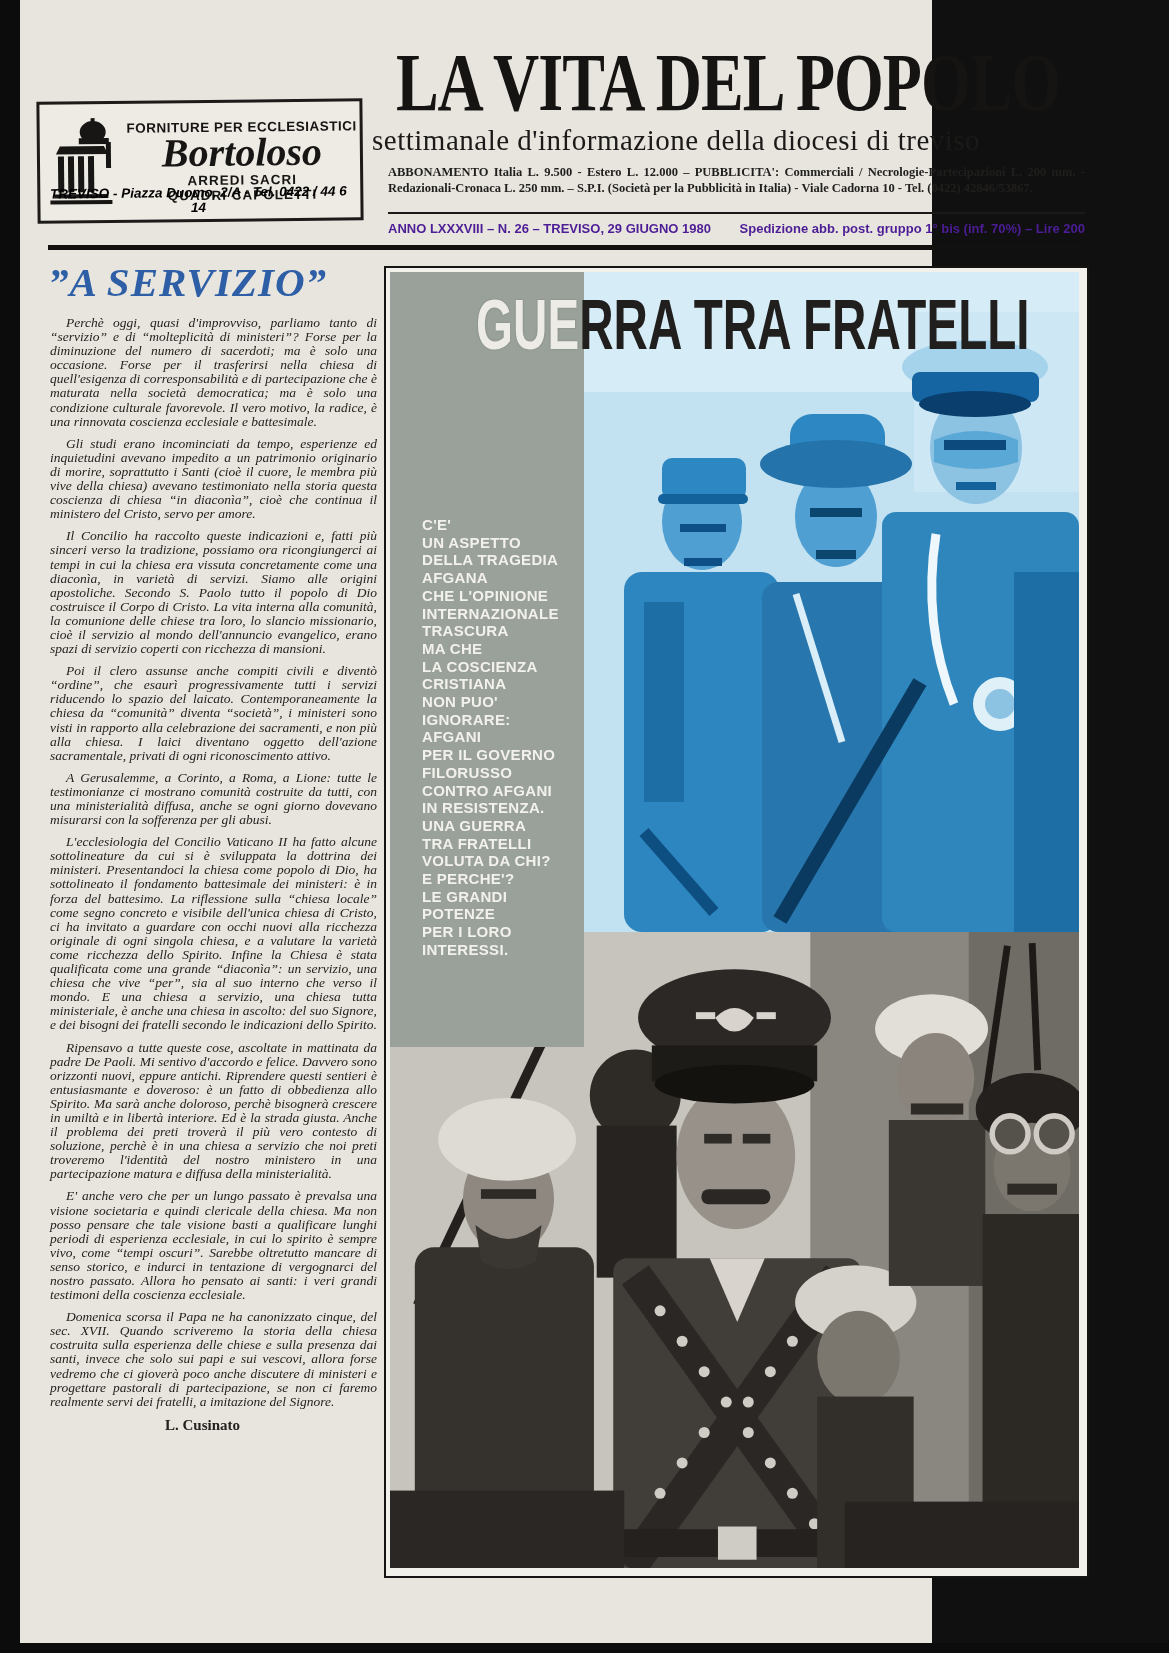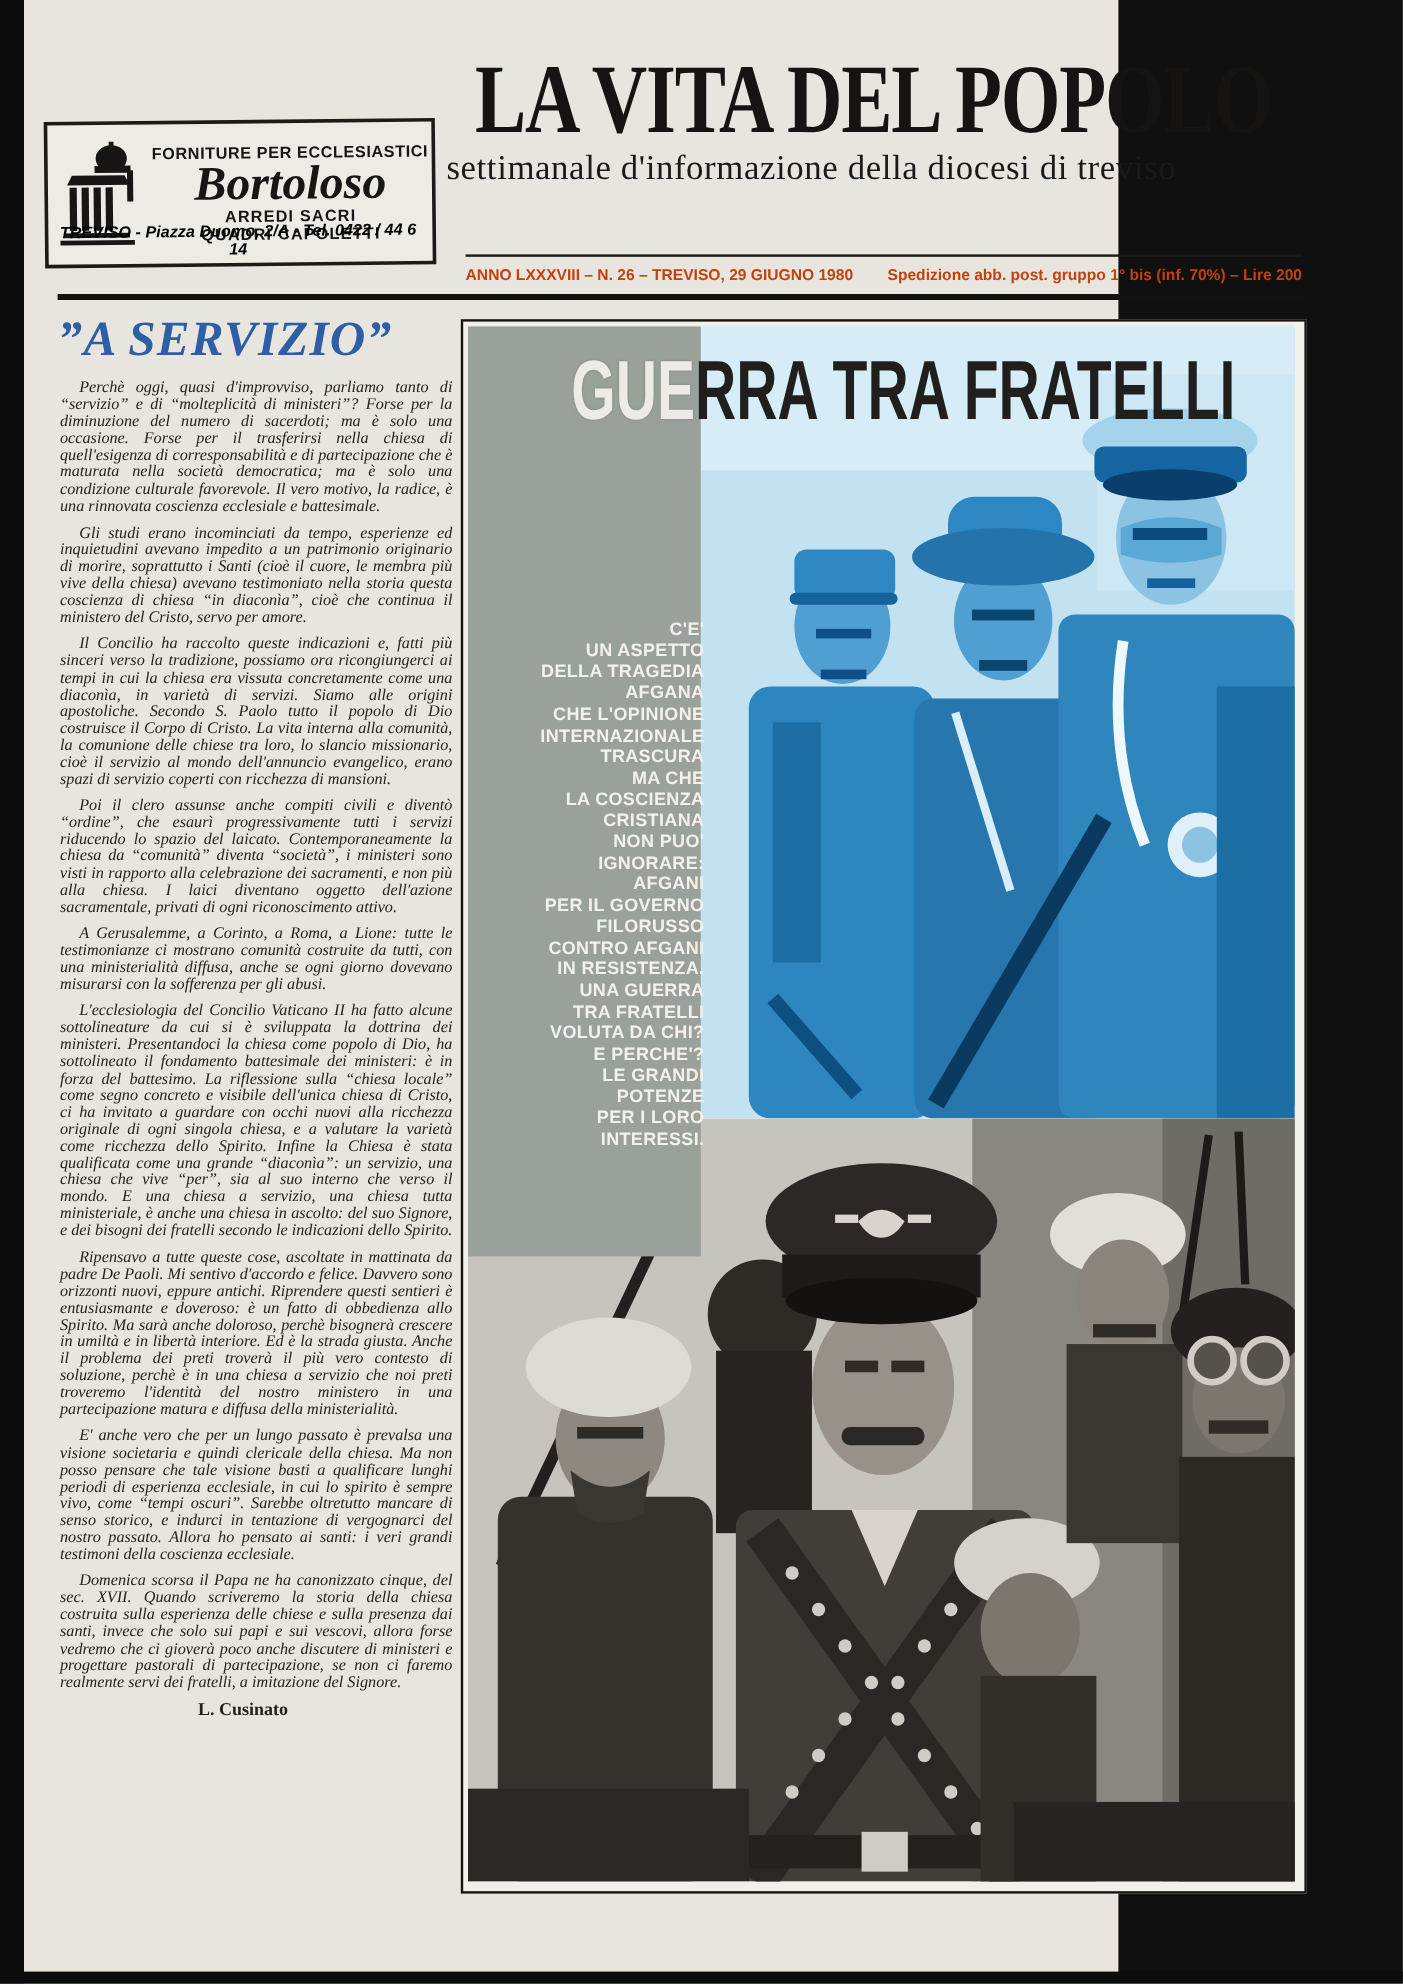--- a/index.html
+++ b/index.html
@@ -47,21 +47,21 @@
   }
   .mast-sub1{
     position:absolute;left:368px;top:164px;width:697px;
     font-family:"Liberation Serif",serif;font-weight:bold;font-size:12.5px;
     color:#201f1d;text-align:justify;line-height:16px;
   }
   .rule-thin{position:absolute;left:368px;top:212px;width:697px;height:2px;background:#1a1918;}
   .dateline{
     position:absolute;left:368px;top:221px;width:697px;
     display:flex;justify-content:space-between;
-    font-family:"Liberation Sans",sans-serif;font-weight:bold;font-size:13px;color:#c2410c;
+    font-family:"Liberation Sans",sans-serif;font-weight:bold;font-size:13px;color:#4c1d95;
   }
   .rule-thick{position:absolute;left:28px;top:245px;width:1039px;height:5px;background:#121110;}
 
   
   .article{position:absolute;left:30px;top:256px;width:327px;color:#24221f;}
   .kicker{font-family:"Liberation Serif",serif;font-weight:bold;font-size:25px;letter-spacing:.5px;margin:0;}
   .art-title{
     font-family:"Liberation Serif",serif;font-weight:bold;font-style:italic;
     font-size:41px;color:#2e5fa6;margin:2px 0 10px -2px;letter-spacing:1px;
   }
@@ -71,21 +71,21 @@
     text-indent:16px;margin:0 0 8px 0;
   }
   .signature{
     font-family:"Liberation Serif",serif;font-weight:bold;font-size:15px;
     text-align:center;padding-right:22px;margin-top:6px;
   }
 
   
   .feature-frame{
     position:absolute;left:364px;top:266px;width:701px;height:1308px;
-    border:2px solid #151413;background:#f2f0ea;text-align:right;
+    border:2px solid #151413;background:#f2f0ea;
   }
   .band{
     position:absolute;left:4px;top:4px;width:194px;height:775px;
     background:#99a19a;z-index:3;
   }
   .photo-top{position:absolute;left:198px;top:4px;width:495px;height:660px;z-index:1;}
   .photo-bottom{position:absolute;left:4px;top:664px;width:689px;height:636px;z-index:2;}
   .headline{
     position:absolute;left:90px;top:16px;z-index:6;margin:0;
     font-family:"Liberation Sans",sans-serif;font-weight:bold;font-size:56px;
@@ -129,20 +129,21 @@
       <div class="ad-tagline">FORNITURE PER ECCLESIASTICI</div>
       <div class="ad-brand">Bortoloso</div>
       <div class="ad-line">ARREDI SACRI</div>
       <div class="ad-line">QUADRI CAPOLETTI</div>
     </div>
     <div class="ad-address">TREVISO - Piazza Duomo, 2/A - Tel. 0422 / 44 6 14</div>
   </div>
 
   <h1 class="mast-title">LA VITA DEL POPOLO</h1>
   <div class="mast-subtitle">settimanale d'informazione della diocesi di treviso</div>
+  <div class="mast-sub1">ABBONAMENTO Italia L. 9.500 - Estero L. 12.000 – PUBBLICITA': Commerciali / Necrologie-Partecipazioni L. 200 mm. - Redazionali-Cronaca L. 250 mm. – S.P.I. (Società per la Pubblicità in Italia) - Viale Cadorna 10 - Tel. (0422) 42846/53867.</div>
   <div class="rule-thin"></div>
   <div class="dateline">
     <span>ANNO LXXXVIII – N. 26 – TREVISO, 29 GIUGNO 1980</span>
     <span>Spedizione abb. post. gruppo 1° bis (inf. 70%) – Lire 200</span>
   </div>
   <div class="rule-thick"></div>
 
   <article class="article">
     <div class="art-title">”A SERVIZIO”</div>
     <div class="art-body">

